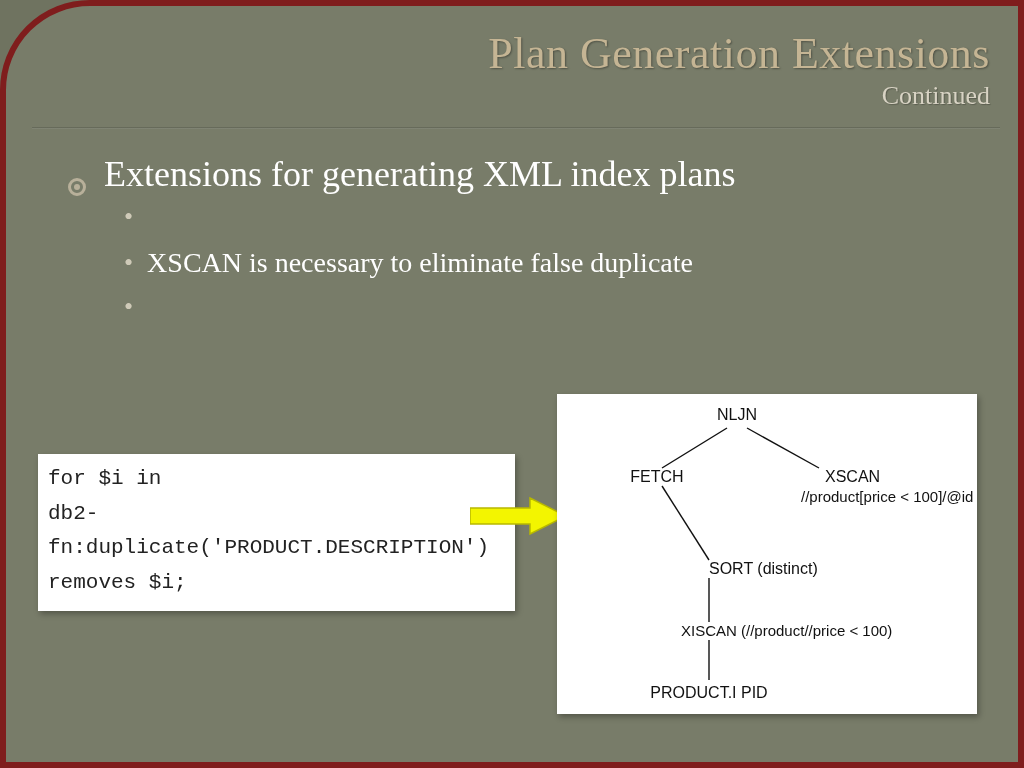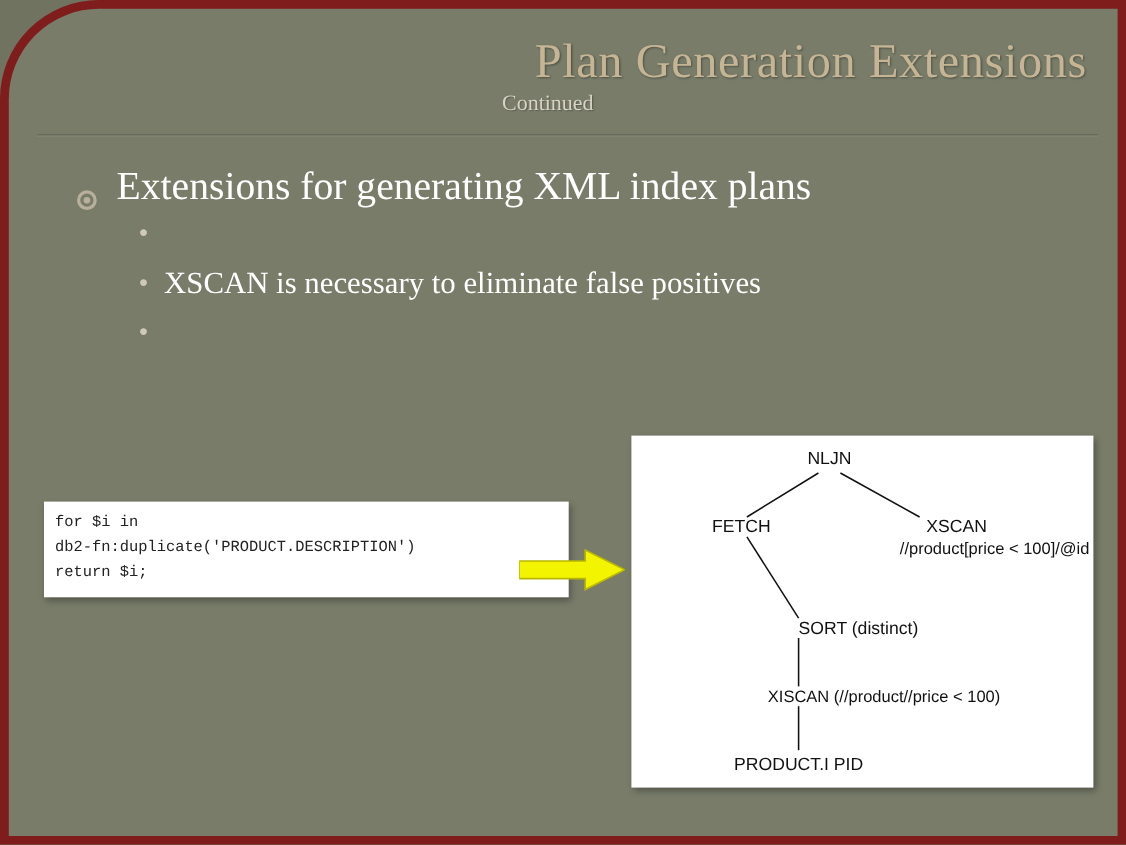--- a/index.html
+++ b/index.html
@@ -5,41 +5,40 @@
   * { margin: 0; padding: 0; box-sizing: border-box; }
   html, body { width: 1024px; height: 768px; overflow: hidden; }
   body {
     font-family: Georgia, 'Times New Roman', serif;
     background: #6f7360;
   }
   .slide {
     width: 1024px;
     height: 768px;
     background: #787c69;
-    border: 8px solid #7f1d1d;
+    border: 6px solid #7f1d1d;
     border-top-left-radius: 90px;
     position: relative;
   }
   .header {
     padding: 22px 28px 10px 0;
     text-align: right;
   }
   .title {
     font-size: 44px;
     font-weight: 400;
     color: #c5b594;
     text-shadow: 1px 1px 2px rgba(0,0,0,0.35);
     letter-spacing: 0.5px;
   }
   .subtitle {
-    font-size: 20px;
+    font-size: 26px;
     color: #d8d3c4;
     text-shadow: 1px 1px 1px rgba(0,0,0,0.25);
     margin-top: 2px;
-    text-align: center;
   }
   .rule {
     height: 2px;
     background: linear-gradient(to bottom, #5a5e4e, #8c9080);
     margin: 6px 18px 0 26px;
   }
   .content {
     padding: 22px 34px 0 62px;
     color: #ffffff;
   }
@@ -84,35 +83,35 @@
   }
   .sub-item.narrow .txt { max-width: 400px; }
   .code-box {
     position: absolute;
     left: 32px;
     top: 448px;
     width: 477px;
     background: #ffffff;
     color: #222;
     font-family: "Courier New", monospace;
-    font-size: 14px;
+    font-size: 21px;
     line-height: 1.65;
     padding: 8px 10px 10px 10px;
     box-shadow: 2px 3px 6px rgba(0,0,0,0.3);
   }
   .arrow {
     position: absolute;
     left: 464px;
     top: 490px;
     width: 96px;
     height: 40px;
   }
   .tree-box {
     position: absolute;
-    left: 566px;
+    left: 551px;
     top: 388px;
     width: 420px;
     height: 320px;
     background: #ffffff;
     box-shadow: 2px 3px 6px rgba(0,0,0,0.3);
   }
   .tree-svg { width: 100%; height: 100%; }
   .tree-text {
     font-family: Arial, Helvetica, sans-serif;
     font-size: 16px;
@@ -134,32 +133,32 @@
     <div class="main-item">
       <span class="bullet-ring"></span>
       <span>Extensions for generating XML index plans</span>
     </div>
     <div class="sub-list">
       <div class="sub-item">
         <span class="sub-bullet">•</span>
       </div>
       <div class="sub-item">
         <span class="sub-bullet">•</span>
-        <span class="txt">XSCAN is necessary to eliminate false positives</span>
+        <span class="txt">XSCAN is necessary to eliminate false duplicate</span>
       </div>
       <div class="sub-item narrow">
         <span class="sub-bullet">•</span>
       </div>
     </div>
   </div>
 
   <div class="code-box">
     <div>for $i in</div>
     <div>db2-fn:duplicate('PRODUCT.DESCRIPTION')</div>
-    <div>return $i;</div>
+    <div>removes $i;</div>
   </div>
 
   <div class="arrow">
     <svg viewBox="0 0 96 40" width="96" height="40">
       <polygon points="0,12 60,12 60,2 96,20 60,38 60,28 0,28" fill="#f3f500" stroke="#b8b800" stroke-width="1.5"></polygon>
     </svg>
   </div>
 
   <div class="tree-box">
     <svg class="tree-svg" viewBox="0 0 420 320">

